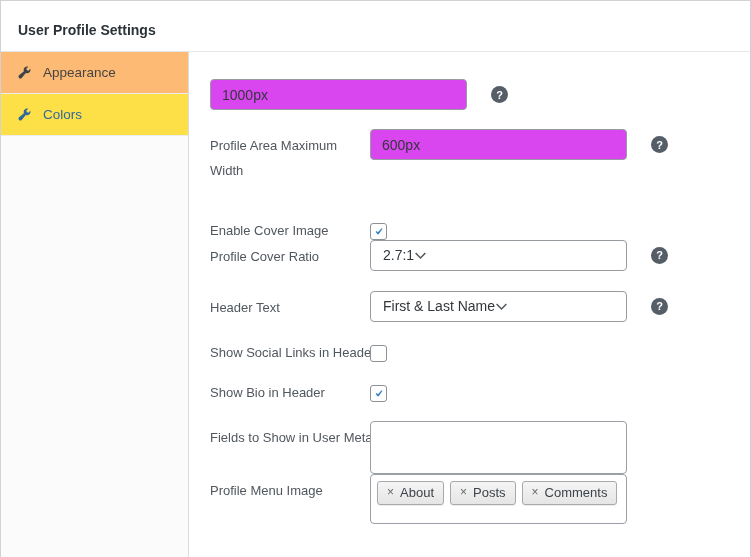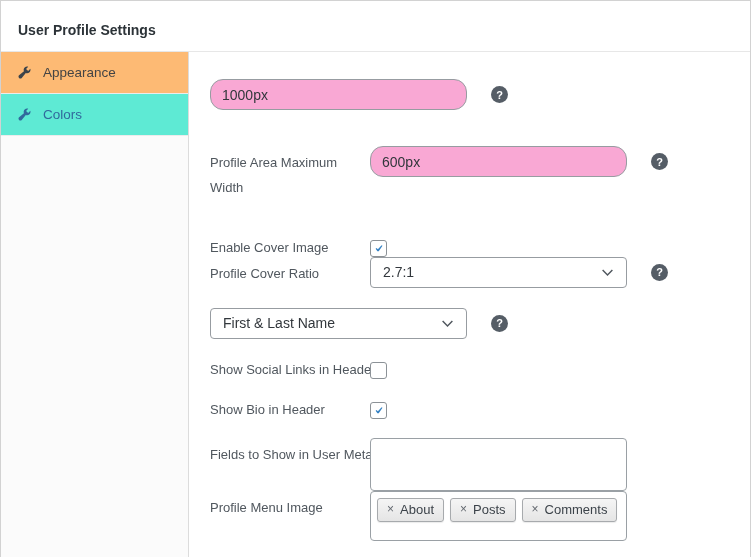--- a/index.html
+++ b/index.html
@@ -3,38 +3,38 @@
 <meta charset="utf-8">
 <style>
   html,body { margin:0; padding:0; background:#fff; font-family:"Liberation Sans",sans-serif; }
   .panel { position:relative; width:749px; height:555px; border:1px solid #d2d2d2; background:#fff; box-sizing:content-box; }
   .panel-header { height:43px; box-sizing:border-box; border-bottom:1px solid #e7e7e7; display:flex; align-items:center; padding:0 17px;margin-top:8px; }
   .panel-title { font-size:14px; font-weight:bold; color:#2c3338; }
   .panel-body { display:flex; height:512px; }
 
   
   .sidebar { width:188px; flex:0 0 188px; box-sizing:border-box; background:#fbfbfb; border-right:1px solid #dcdcdc; }
-  .side-item { display:flex; align-items:center; gap:11px; padding:13px 16px; border-bottom:1px solid #ececec; font-size:13.5px; color:#31699c; cursor:pointer; background:#5eead4; }
+  .side-item { display:flex; align-items:center; gap:11px; padding:13px 16px; border-bottom:1px solid #ececec; font-size:13.5px; color:#31699c; cursor:pointer; background:#fde047; }
   .side-item.active { background:#fdba74; color:#444; }
   .wrench { width:15px; height:15px; flex:0 0 15px; }
   .wrench path { fill:#31699c; }
   .side-item.active .wrench path { fill:#3c434a; }
 
   
   .content { flex:1; padding:27px 0 0 21px; box-sizing:border-box; background:#fff; }
   .row { display:flex; align-items:flex-start; }
   .row.center { align-items:center; }
-  .mt19{margin-top:36px} .mt39{margin-top:39px} .mt21{}
+  .mt19{margin-top:19px} .mt39{margin-top:39px} .mt21{}
   .mt20{margin-top:20px} .mt23{margin-top:23px} .mt19b{margin-top:19px}
   .flabel { width:160px; flex:0 0 160px; font-size:13px; color:#50575e; line-height:1.95; padding-top:4px; }
   .row.center .flabel { padding-top:0; line-height:1.3; }
   .nowrap { white-space:nowrap; }
 
-  .text-input { width:257px; height:31px; box-sizing:border-box; border:1px solid #979ca1; border-radius:13px; padding:0 11px; font-size:14px; color:#32373c; font-family:inherit; background:#f9a8d4; outline:none; }
-  .fake-select { width:257px; height:31px; box-sizing:border-box; border:1px solid #979ca1; border-radius:4px; padding:0 12px; display:flex; align-items:center; justify-content:space-between; font-size:14px; color:#32373c; background:#fff; cursor:pointer; }
+  .text-input { width:257px; height:31px; box-sizing:border-box; border:1px solid #979ca1; border-radius:4px; padding:0 11px; font-size:14px; color:#32373c; font-family:inherit; background:#d946ef; outline:none; }
+  .fake-select { width:257px; height:31px; box-sizing:border-box; border:1px solid #979ca1; border-radius:4px; padding:0 12px; display:flex; align-items:center; font-size:14px; color:#32373c; background:#fff; cursor:pointer; }
   .chev { width:13px; height:13px; }
   .textarea { width:257px; height:53px; box-sizing:border-box; border:1px solid #9aa0a5; border-radius:4px; resize:none; font-family:inherit; font-size:14px; color:#32373c; padding:6px 10px; outline:none; background:#fff; }
 
   .checkbox { width:17px; height:17px; box-sizing:border-box; border:1px solid #8c9297; border-radius:3px; background:#fff; display:flex; align-items:center; justify-content:center; cursor:pointer; }
   .checkbox svg { display:none; }
   .checkbox.checked svg { display:block; }
 
   .help { width:17px; height:17px; flex:0 0 17px; border-radius:50%; background:#555d66; color:#fff; font-size:11px; font-weight:bold; display:flex; align-items:center; justify-content:center; margin-left:24px; margin-top:7px; cursor:pointer; user-select:none; }
 
   .tagbox { width:257px; min-height:50px; box-sizing:border-box; border:1px solid #9aa0a5; border-radius:4px; padding:6px; display:flex; gap:6px; align-items:flex-start; background:#fff; }
@@ -92,20 +92,21 @@
         <div class="fake-select">
           <span>2.7:1</span>
           <svg class="chev" viewBox="0 0 16 16">
               <path fill="none" stroke="#50575e" stroke-width="1.8" d="M2 5 L8 11 L14 5"></path>
             </svg>
         </div>
         <div class="help">?</div>
       </div>
 
       <div class="row mt20">
+        <div class="flabel">Header Text</div>
         <div class="fake-select">
           <span>First &amp; Last Name</span>
           <svg class="chev" viewBox="0 0 16 16">
               <path fill="none" stroke="#50575e" stroke-width="1.8" d="M2 5 L8 11 L14 5"></path>
             </svg>
         </div>
         <div class="help">?</div>
       </div>
 
       <div class="row center mt23">

